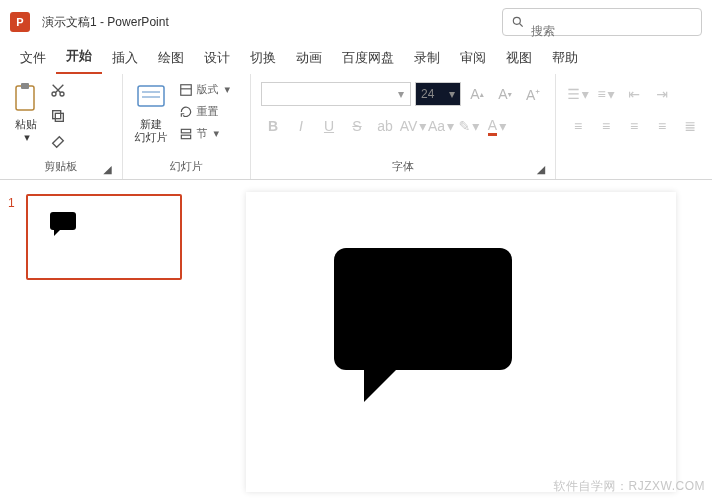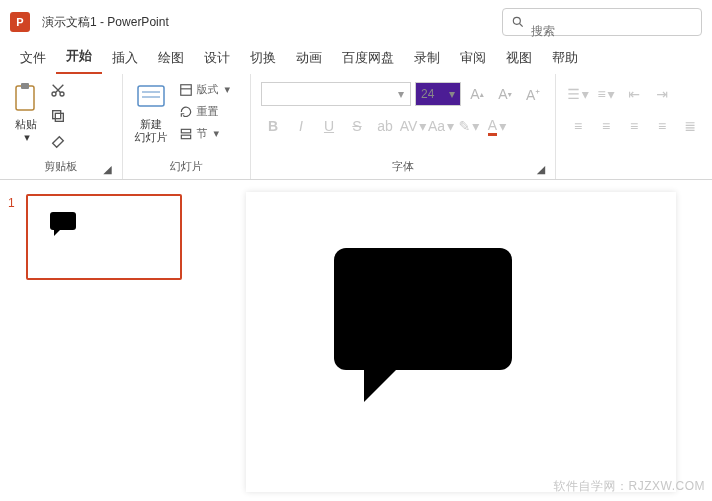--- a/index.html
+++ b/index.html
@@ -21,21 +21,21 @@
 .group-label .launcher { position: absolute; right: 0; bottom: 2px; width: 12px; height: 12px; display:flex; align-items:center; justify-content:center; }
 .big-btn { display: flex; flex-direction: column; align-items: center; justify-content: flex-start; padding: 2px 4px; cursor: pointer; }
 .big-btn .icon-slot { height: 36px; display:flex; align-items:center; justify-content:center; }
 .big-btn .lbl { font-size: 11px; color: #3b3b3b; margin-top: 2px; text-align:center; line-height: 13px; }
 .mini-col { display: flex; flex-direction: column; justify-content: flex-start; gap: 6px; padding: 2px 4px; }
 .mini { width: 20px; height: 20px; display:flex; align-items:center; justify-content:center; cursor:pointer; }
 .combo-row { display:flex; align-items:center; gap:4px; font-size:11px; color:#666; padding: 2px 3px; cursor:pointer; white-space: nowrap; }
 .font-group .group-body { flex-direction: column; gap: 8px; padding: 4px 2px; }
 .font-row { display:flex; align-items:center; gap:4px; }
 .font-name { width: 150px; height: 24px; border: 1px solid #cfcfcf; background:#fff; display:flex; align-items:center; padding: 0 6px; font-size:12px; color:#999; }
-.font-size { width: 46px; height: 24px; border: 1px solid #cfcfcf; background:#4c1d95; display:flex; align-items:center; padding:0 5px; font-size:12px; color:#888; justify-content:space-between; }
+.font-size { width: 46px; height: 24px; border: 1px solid #cfcfcf; background:#0f172a; display:flex; align-items:center; padding:0 5px; font-size:12px; color:#888; justify-content:space-between; }
 .ribbon-btn { width: 24px; height: 24px; display:flex; align-items:center; justify-content:center; color:#b7b7b7; font-size:14px; cursor:pointer; }
 .ribbon-btn.dis { color:#c8c8c8; }
 .para-group .group-body { flex-direction: column; gap: 8px; padding: 4px 2px; }
 .workspace { display:flex; height: calc(501px - 44px - 30px - 106px); }
 .thumb-panel { width: 210px; background:#fff; padding: 14px 8px 8px 8px; }
 .thumb-wrap { display:flex; }
 .thumb-num { font-size:12px; color:#d04423; width:14px; padding-top:2px; }
 .thumb { width: 156px; height: 86px; border: 2px solid #d04423; background:#fff; border-radius:2px; position:relative; margin-left:4px; }
 .thumb-shape { position:absolute; left:22px; top:16px; width:26px; height:18px; background:#000; border-radius:3px; }
 .thumb-shape::after { content:""; position:absolute; left:4px; bottom:-6px; border-left:6px solid #000; border-bottom:6px solid transparent; }

